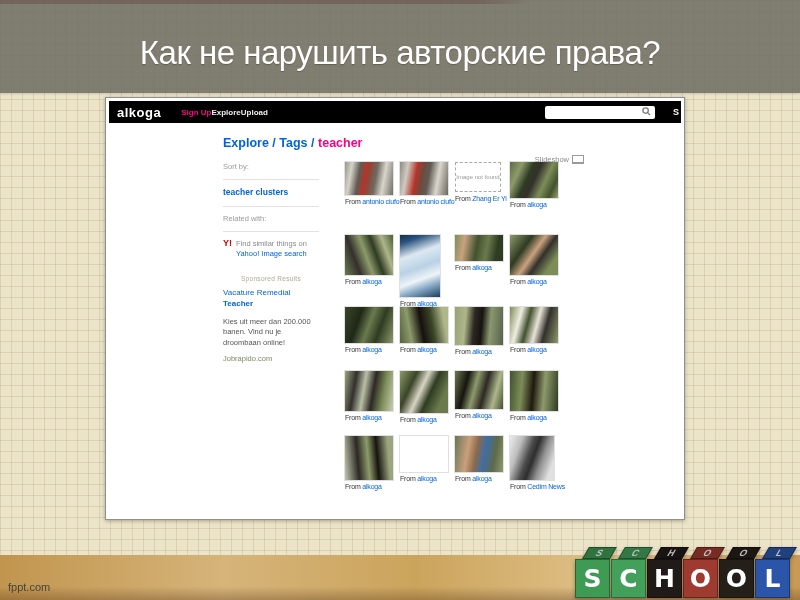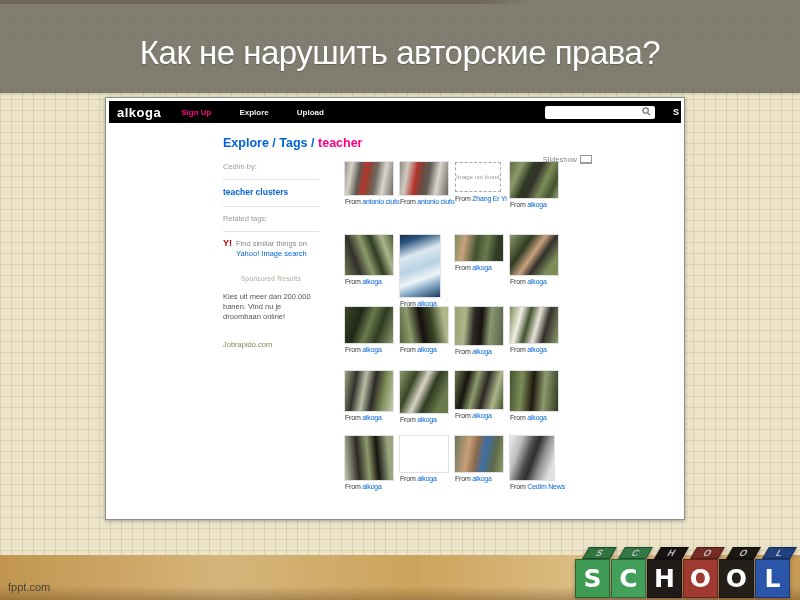--- a/index.html
+++ b/index.html
@@ -34,52 +34,52 @@
   .block .face{height:39px;display:flex;align-items:center;justify-content:center;
     color:#fff;font-weight:bold;font-size:25px;font-family:"DejaVu Sans",sans-serif;
     border:1px solid rgba(0,0,0,.35);box-sizing:border-box}
   
   .flickr{position:absolute;left:105px;top:97px;width:580px;height:423px;
     background:#fff;border:1px solid #8f8f8f;box-sizing:border-box;overflow:hidden;
     box-shadow:0 1px 4px rgba(0,0,0,.3);font-family:"Liberation Sans",sans-serif}
   .fheader{height:22px;background:#000;margin:3px 3px 0;display:flex;
     align-items:center;position:relative}
   .flogo{color:#fff;font-weight:bold;font-size:13px;margin-left:8px;letter-spacing:.5px}
-  .fnav{display:flex;margin-left:20px;gap:28px;font-size:8px;font-weight:bold}
+  .fnav{display:flex;margin-left:20px;font-size:8px;font-weight:bold}
   .nav-signup{color:var(--pink,#d6317f)}
   .nav-item{color:#eee}
   .fsearch{position:absolute;right:26px;width:110px;height:13px;background:#fff;
     border:none;border-radius:2px;padding:0 14px 0 4px;box-sizing:border-box;font-size:8px}
   .search-icon{position:absolute;right:30px;top:6px;line-height:0}
   .search-partial{position:absolute;right:2px;top:6px;color:#fff;font-size:9px;font-weight:bold}
   .fbody{position:relative}
   .breadcrumb{margin:13px 0 0 117px;font-size:12.5px;font-weight:bold}
   .bc-link,.bc-sep{color:var(--blue,#0063dc)}
   .bc-term{color:var(--pink,#ff0084)}
-  .slideshow{position:absolute;top:19px;right:92px;font-size:7.5px;color:#8a8a8a;
+  .slideshow{position:absolute;top:19px;right:100px;font-size:7.5px;color:#8a8a8a;
     display:flex;gap:3px;align-items:center}
   .slideshow-icon{width:10px;height:6px;border:1px solid #9a9a9a;border-bottom-width:2px;display:inline-block}
   .fmain{display:flex;margin:12px 0 0 117px}
   
   .sidebar{width:96px;flex:none;font-size:7.5px;color:#8a8a8a;line-height:1.35}
   .sb-label{color:#9a9a9a}
   .link{color:var(--blue,#0063dc);cursor:pointer}
   .dot{color:#777}
   .divider{border-top:1px solid #e2e2e2;margin:7px 0}
   .clusters-title{color:var(--blue,#0063dc);font-weight:bold;font-size:8.5px}
   .clusters-desc{margin-top:2px;color:#9a9a9a}
   .tags-wrap{margin-top:1px}
   .yahoo{display:flex;gap:4px;align-items:flex-start}
   .yicon{color:#c00;font-weight:bold;font-size:9px;line-height:1.1}
   .sponsored{margin-top:16px}
   .sp-header{color:#b0a893;font-size:6.5px;text-align:center;letter-spacing:.3px}
   .ad-title{margin-top:4px;font-size:8px;color:var(--blue,#0063dc)}
   .ad-title b{font-weight:bold}
   .ad-body{margin-top:8px;color:#555}
-  .ad-url{margin-top:18px;color:#7f8c5a}
+  .ad-url{margin-top:6px;color:#7f8c5a}
   
   .grid{margin-left:26px}
   .grid-row{display:flex;align-items:flex-start}
   .grid-row:nth-child(1){margin-bottom:27px}
   .grid-row:nth-child(2){margin-bottom:0}
   .grid-row:nth-child(3){margin-bottom:16px}
   .grid-row:nth-child(4){margin-bottom:13px}
   .cell{width:55px;flex:none}
   .thumb{box-shadow:0 0 0 1px rgba(0,0,0,.12)}
   .thumb.missing{border:1px dashed #aaa;box-shadow:none;background:#fff;color:#999;
@@ -144,35 +144,38 @@
       <span class="bc-term">teacher</span>
     </div>
     <div class="slideshow">
       <span>Slideshow</span>
       <span class="slideshow-icon"></span>
     </div>
 
     <div class="fmain">
 
       <div class="sidebar">
-        <div class="sb-label">Cedim by:</div>
+        <div class="sb-label">Sort by:</div>
         <div class="divider"></div>
         <div class="clusters-title">teacher clusters</div>
         <div class="divider"></div>
-        <div class="sb-label">Related tags:</div>
+        <div class="sb-label">Related with:</div>
         <div class="divider"></div>
         <div class="yahoo">
           <span class="yicon">Y!</span>
           <span>
             <span>Find similar things on</span><br>
             <span class="link">Yahoo! Image search</span>
           </span>
         </div>
         <div class="sponsored">
           <div class="sp-header">Sponsored Results</div>
+          <div class="ad-title">
+            <span>Vacature Remedial </span><b>Teacher</b>
+          </div>
           <div class="ad-body">Kies uit meer dan 200.000 banen. Vind nu je droombaan online!</div>
           <div class="ad-url">Jobrapido.com</div>
         </div>
       </div>
 
       <div class="grid">
           <div class="grid-row">
             <div class="cell">
               <div class="thumb t-classroom" style="width: 48px; height: 33px;"></div>
               <div class="caption"><span>From </span><span class="owner">antonio ciufo</span></div>

